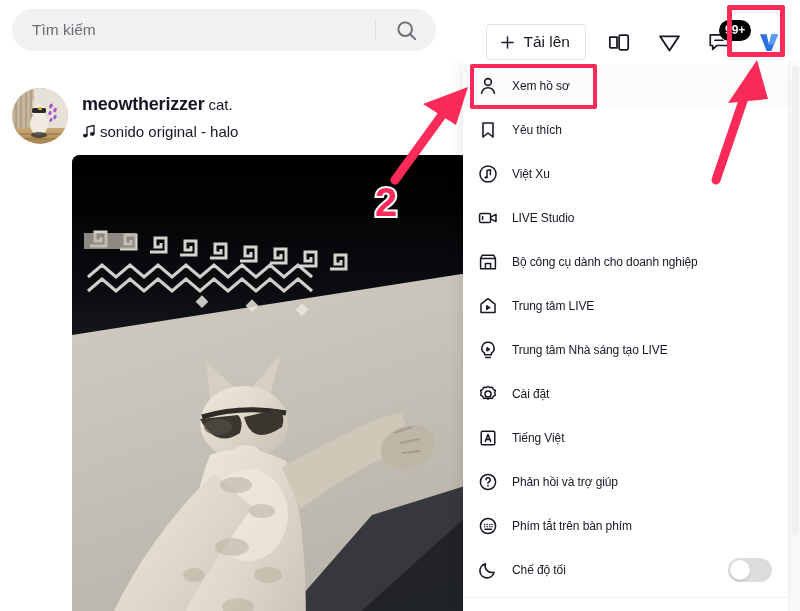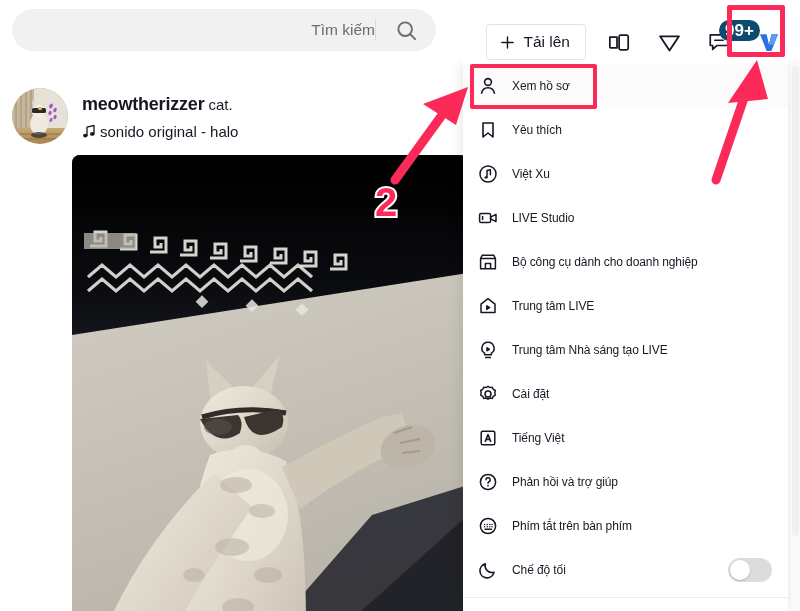--- a/index.html
+++ b/index.html
@@ -20,21 +20,20 @@
     padding: 0 14px 0 12px; z-index: 40;
   }
   .search-wrap {
     width: 424px; height: 42px; background: #f1f1f2; border-radius: 92px;
     display: flex; align-items: center; position: relative; flex: none;
   }
   .search-input {
     flex: 1; border: none; outline: none; background: transparent;
     font-size: 15.5px; color: #16182308; padding: 0 0 0 20px;
     font-family: "Liberation Sans", sans-serif;
-    text-align: right;
   }
   .search-input::placeholder { color: #6b6d74; opacity: 1; }
   .search-divider { width: 1px; height: 22px; background: #dcdcdd; flex: none; }
   .search-btn {
     width: 60px; height: 42px; display: flex; align-items: center; justify-content: center;
     background: transparent; border: none; cursor: pointer;
   }
 
   .topbar-right {
     margin-left: auto; display: flex; align-items: center; gap: 16px; position: relative; margin-top: 24px;
@@ -46,22 +45,22 @@
     font-size: 15.5px; color: #161823; cursor: pointer;
     font-family: "Liberation Sans", sans-serif;
   }
   .icon-btn {
     width: 34px; height: 34px; display: flex; align-items: center; justify-content: center;
     background: transparent; border: none; cursor: pointer; position: relative;
   }
   .badge {
     position: absolute; top: -5px; left: 17px;
     min-width: 30px; height: 21px; padding: 0 6px;
-    background: #0c4a6e; color: #fff; border-radius: 11px;
-    font-size: 17px; font-weight: 700; line-height: 21px; text-align: center;
+    background: #000000; color: #fff; border-radius: 11px;
+    font-size: 12px; font-weight: 700; line-height: 21px; text-align: center;
     white-space: nowrap; z-index: 60;
     font-family: "Liberation Sans", sans-serif;
   }
   .avatar-btn {
     width: 34px; height: 34px; border-radius: 50%; overflow: hidden;
     background: #fff; display: flex; align-items: center; justify-content: center;
     cursor: pointer; position: relative; border: none; padding: 0;
   }
   .avatar-v {
     width: 34px; height: 34px; display: block;

